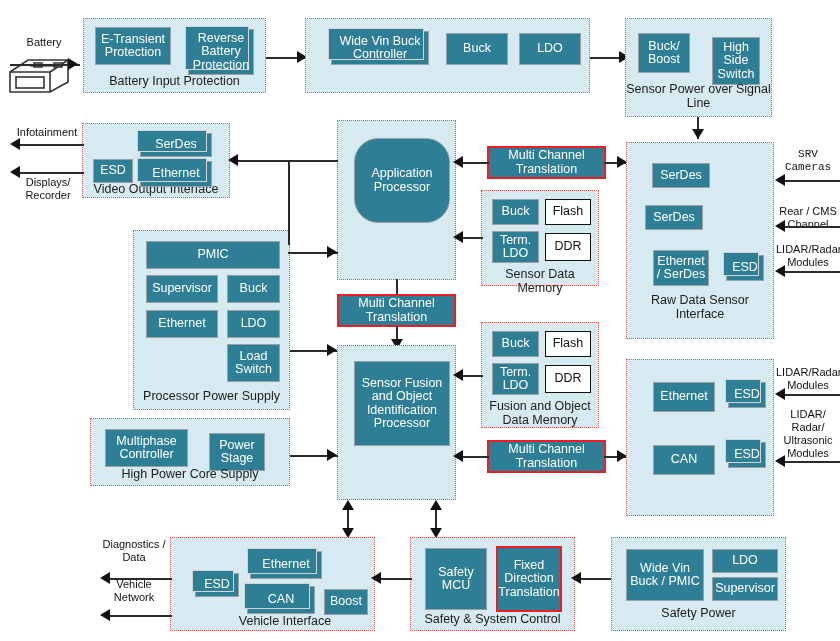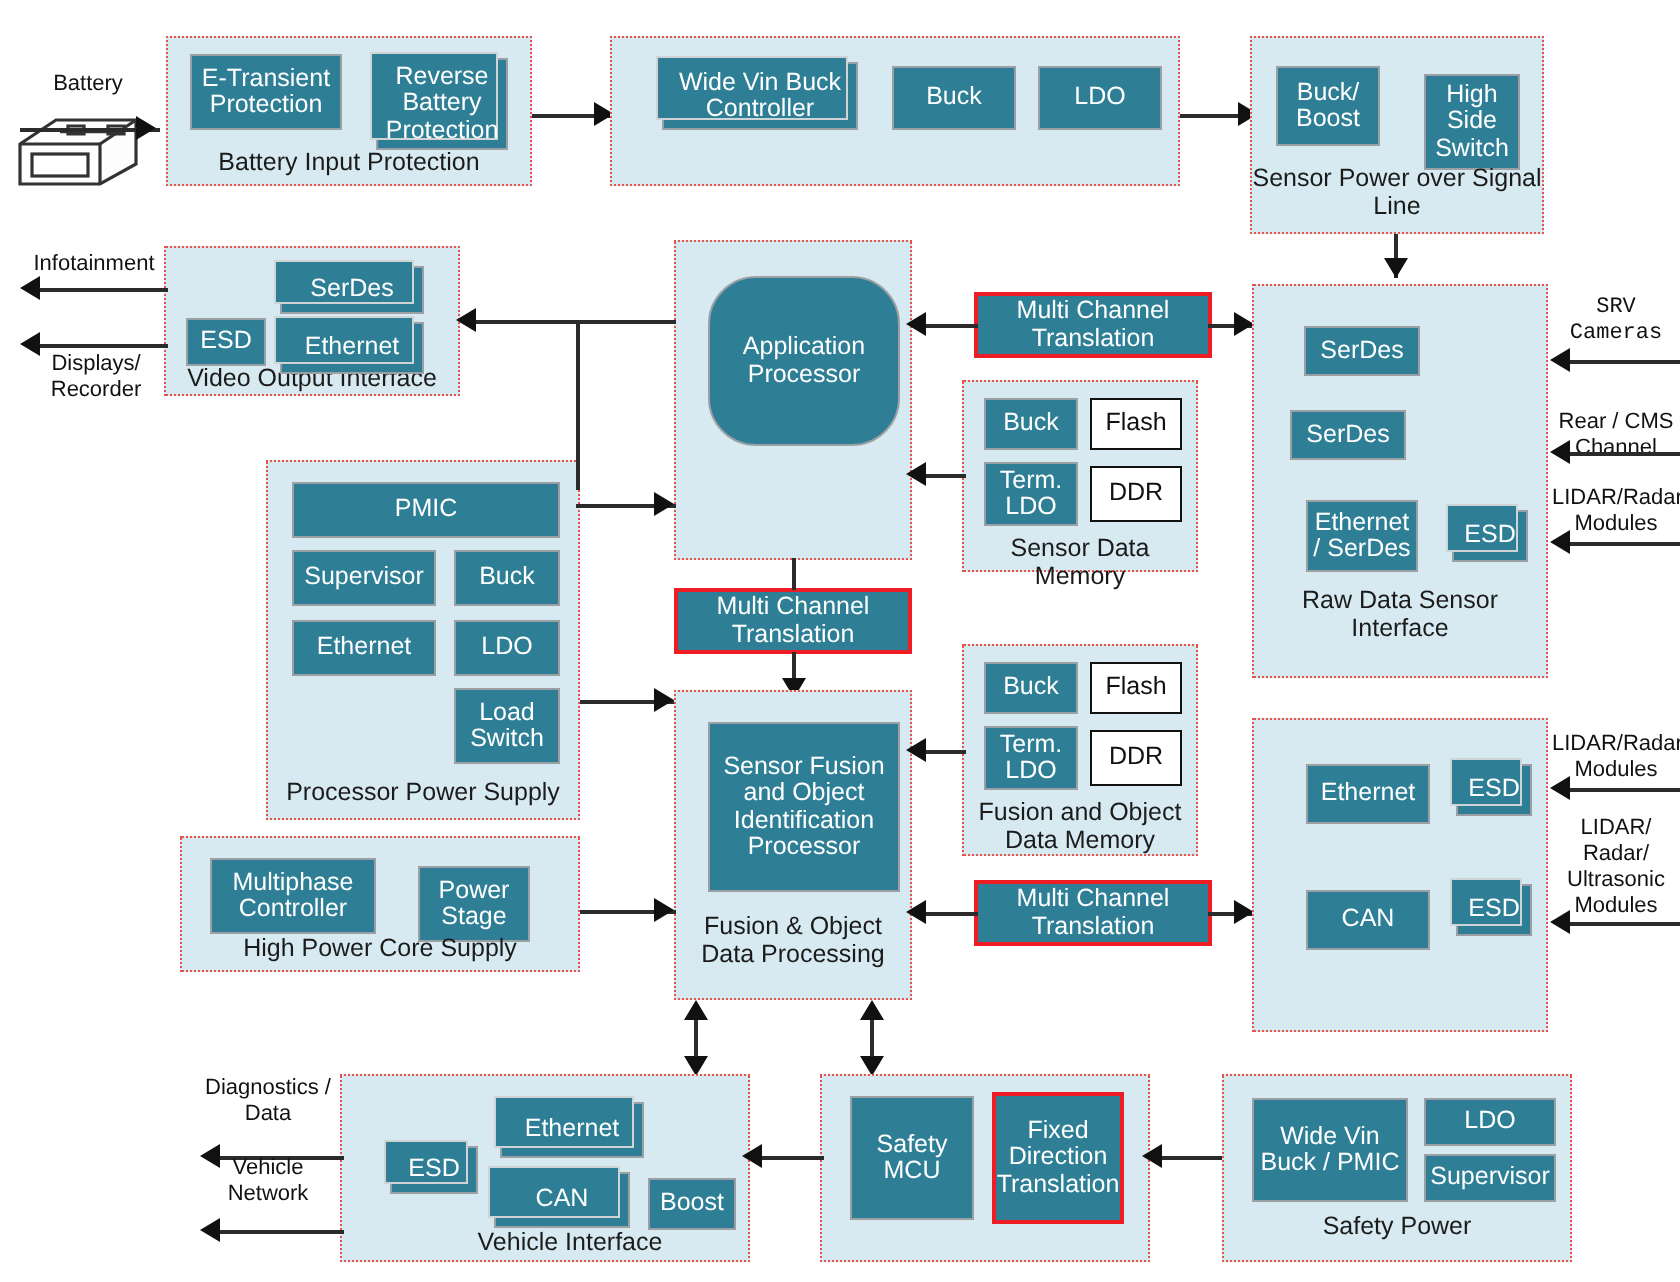--- a/index.html
+++ b/index.html
@@ -221,22 +221,20 @@
 Translation</div>
   <div class="ln lnv" style="left:396px;top:326px;height:22px;"></div>
   <div class="arw arw-d" style="left:391px;top:339px;"></div>
   <div class="ln lnv" style="left:396px;top:279px;height:16px;"></div>
 
   <div class="group" style="left:337px;top:345px;width:119px;height:155px;">
     <div class="chip" style="left:16px;top:15px;width:96px;height:85px;">Sensor Fusion
 and Object
 Identification
 Processor</div>
-    <div class="group-title" style="top:110px;">Fusion &amp; Object Data
-Processing</div>
   </div>
 
   <div class="group" style="left:481px;top:322px;width:118px;height:106px;">
     <div class="chip" style="left:10px;top:8px;width:47px;height:26px;">Buck</div>
     <div class="chip white" style="left:63px;top:8px;width:46px;height:26px;">Flash</div>
     <div class="chip" style="left:10px;top:40px;width:47px;height:32px;">Term.
 LDO</div>
     <div class="chip white" style="left:63px;top:42px;width:46px;height:28px;">DDR</div>
     <div class="group-title" style="top:76px;">Fusion and Object
 Data Memory</div>
@@ -305,20 +303,21 @@
 Network</div>
   <div class="ln lnh" style="left:106px;top:615px;width:66px;"></div>
   <div class="arw arw-l" style="left:100px;top:609px;"></div>
 
   <div class="group" style="left:410px;top:537px;width:165px;height:94px;">
     <div class="chip" style="left:14px;top:10px;width:62px;height:62px;">Safety
 MCU</div>
     <div class="chip redline" style="left:85px;top:8px;width:66px;height:66px;">Fixed
 Direction
 Translation</div>
+    <div class="group-title" style="top:74px;">Safety &amp; System Control</div>
   </div>
 
   <div class="ln lnh" style="left:376px;top:578px;width:36px;"></div>
   <div class="arw arw-l" style="left:371px;top:572px;"></div>
 
   <div class="ln lnh" style="left:576px;top:578px;width:36px;"></div>
   <div class="arw arw-l" style="left:571px;top:572px;"></div>
 
   <div class="group" style="left:611px;top:537px;width:175px;height:94px;">
     <div class="chip" style="left:14px;top:11px;width:78px;height:52px;">Wide Vin

